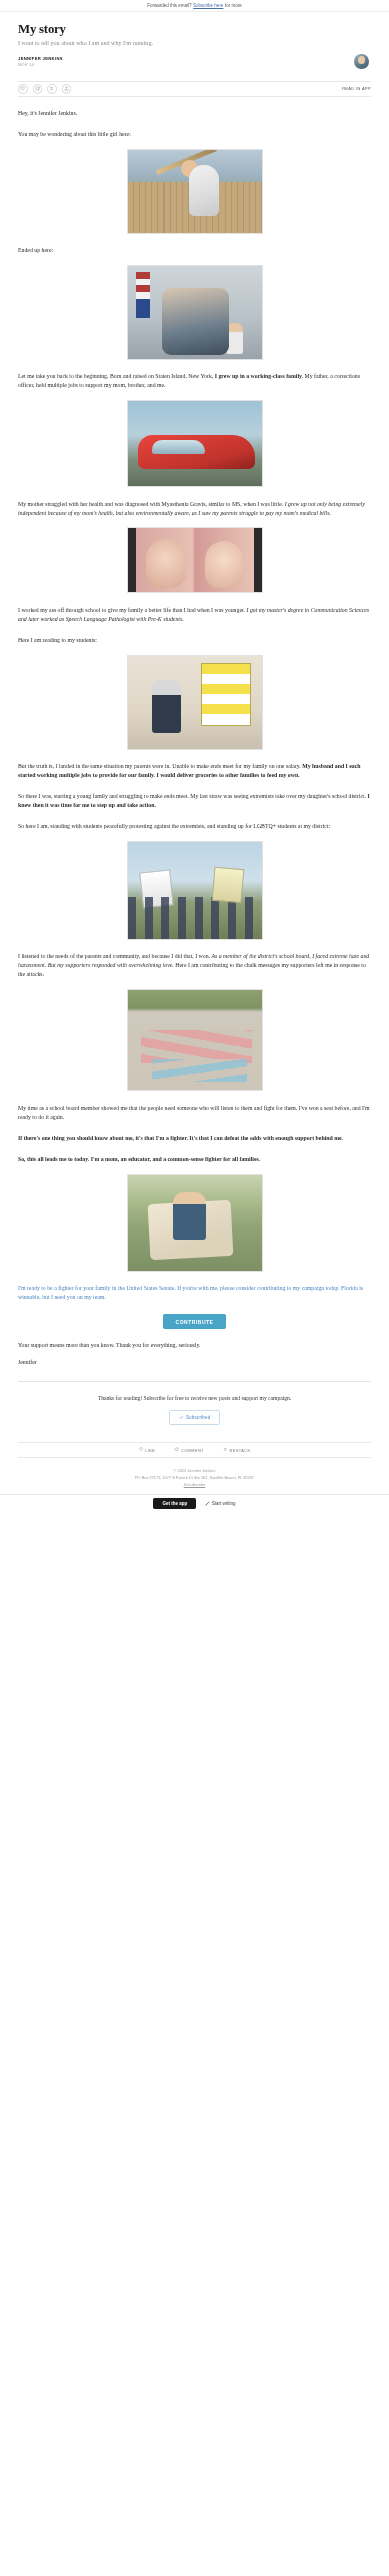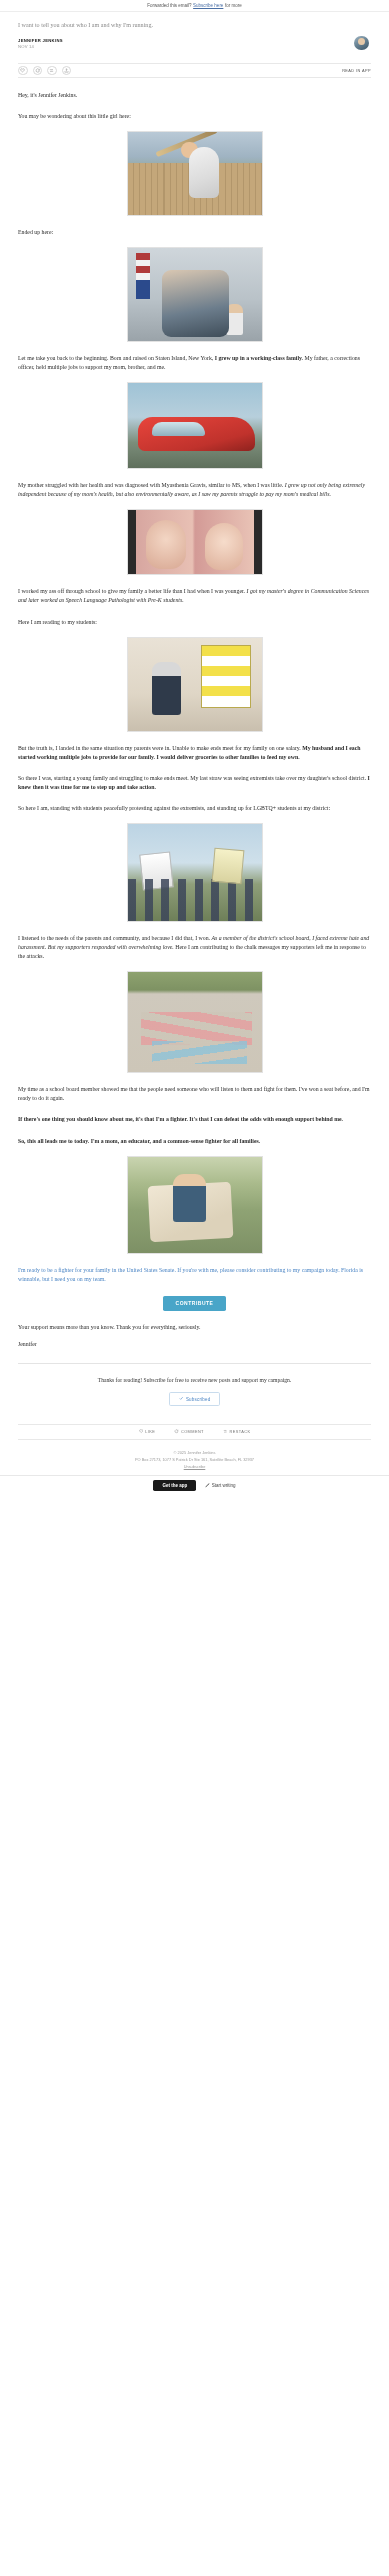--- a/index.html
+++ b/index.html
@@ -343,20 +343,21 @@
 
 <div class="page">
 
   <div class="forward-bar">
     <span>Forwarded this email?</span>
     <a href="#">Subscribe here</a>
     <span>for more</span>
   </div>
 
   <div class="masthead">
+    <h1 class="title">My story</h1>
     <p class="subtitle">I want to tell you about who I am and why I'm running.</p>
     <div class="byline">
       <div class="byline-left">
         <span class="author-name">JENNIFER JENKINS</span>
         <span class="pub-date">NOV 14</span>
       </div>
       <div class="avatar"></div>
     </div>
   </div>
 

